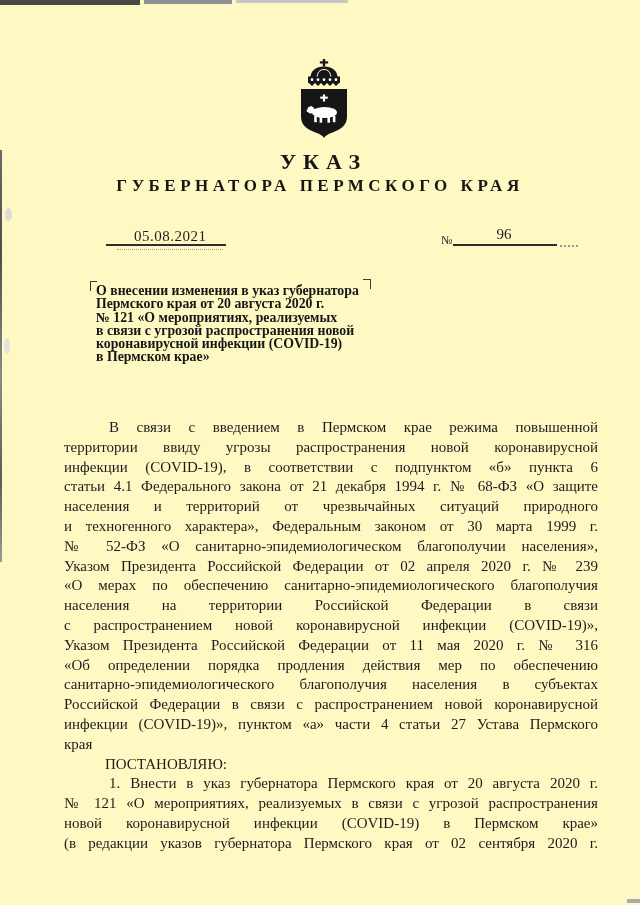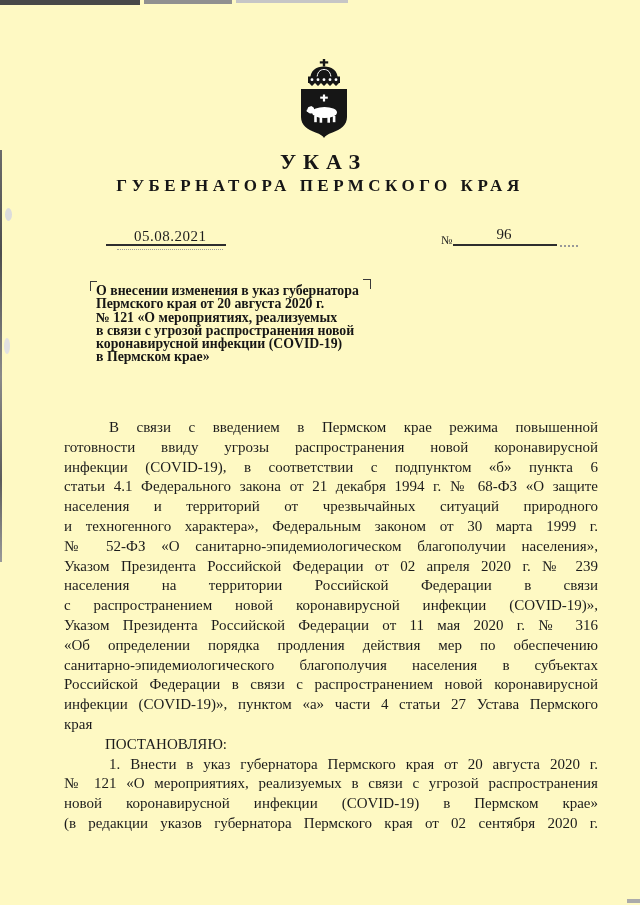--- a/index.html
+++ b/index.html
@@ -123,27 +123,28 @@
     <span class="line">О внесении изменения в указ губернатора</span>
     <span class="line">Пермского края от 20 августа 2020 г.</span>
     <span class="line">№ 121 «О мероприятиях, реализуемых</span>
     <span class="line">в связи с угрозой распространения новой</span>
     <span class="line">коронавирусной инфекции (COVID-19)</span>
     <span class="line">в Пермском крае»</span>
   </div>
 
   <div class="doc-body">
     <span class="line j in">В связи с введением в Пермском крае режима повышенной</span>
-    <span class="line j">готовности ввиду угрозы распространения новой коронавирусной</span>
+    <span class="line j">территории ввиду угрозы распространения новой коронавирусной</span>
     <span class="line j">инфекции (COVID-19), в соответствии с подпунктом «б» пункта 6</span>
     <span class="line j">статьи 4.1 Федерального закона от 21 декабря 1994 г. № 68-ФЗ «О защите</span>
     <span class="line j">населения и территорий от чрезвычайных ситуаций природного</span>
     <span class="line j">и техногенного характера», Федеральным законом от 30 марта 1999 г.</span>
     <span class="line j">№ 52-ФЗ «О санитарно-эпидемиологическом благополучии населения»,</span>
     <span class="line j">Указом Президента Российской Федерации от 02 апреля 2020 г. № 239</span>
+    <span class="line j">«О мерах по обеспечению санитарно-эпидемиологического благополучия</span>
     <span class="line j">населения на территории Российской Федерации в связи</span>
     <span class="line j">с распространением новой коронавирусной инфекции (COVID-19)»,</span>
     <span class="line j">Указом Президента Российской Федерации от 11 мая 2020 г. № 316</span>
     <span class="line j">«Об определении порядка продления действия мер по обеспечению</span>
     <span class="line j">санитарно-эпидемиологического благополучия населения в субъектах</span>
     <span class="line j">Российской Федерации в связи с распространением новой коронавирусной</span>
     <span class="line j">инфекции (COVID-19)», пунктом «а» части 4 статьи 27 Устава Пермского</span>
     <span class="line">края</span>
     <span class="line res">ПОСТАНОВЛЯЮ:</span>
     <span class="line j in">1. Внести в указ губернатора Пермского края от 20 августа 2020 г.</span>

